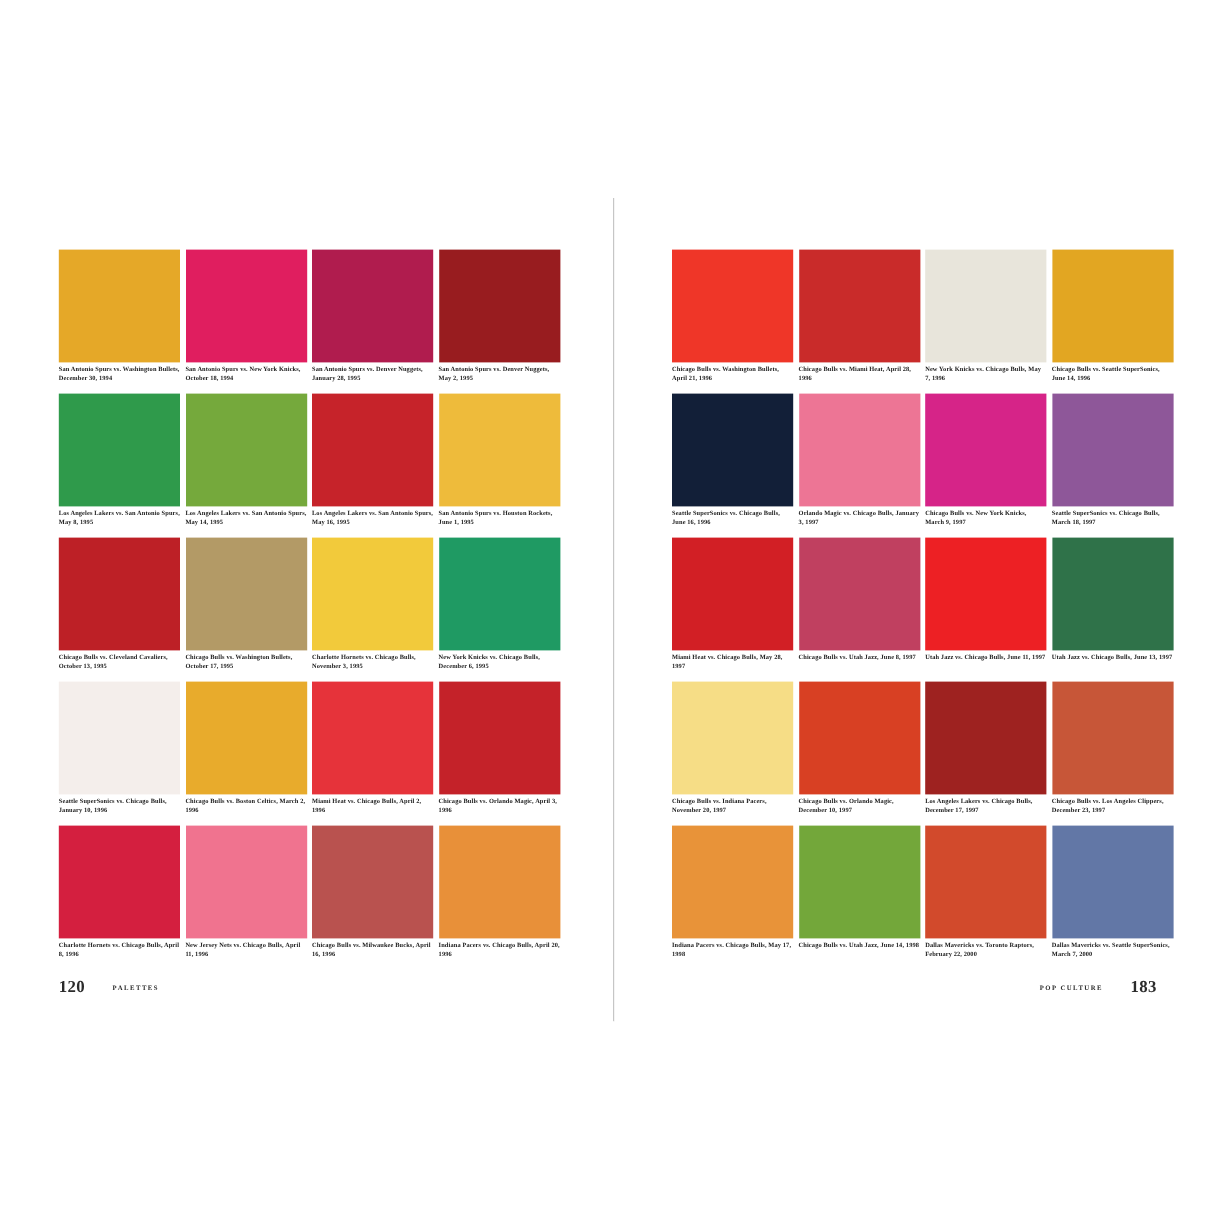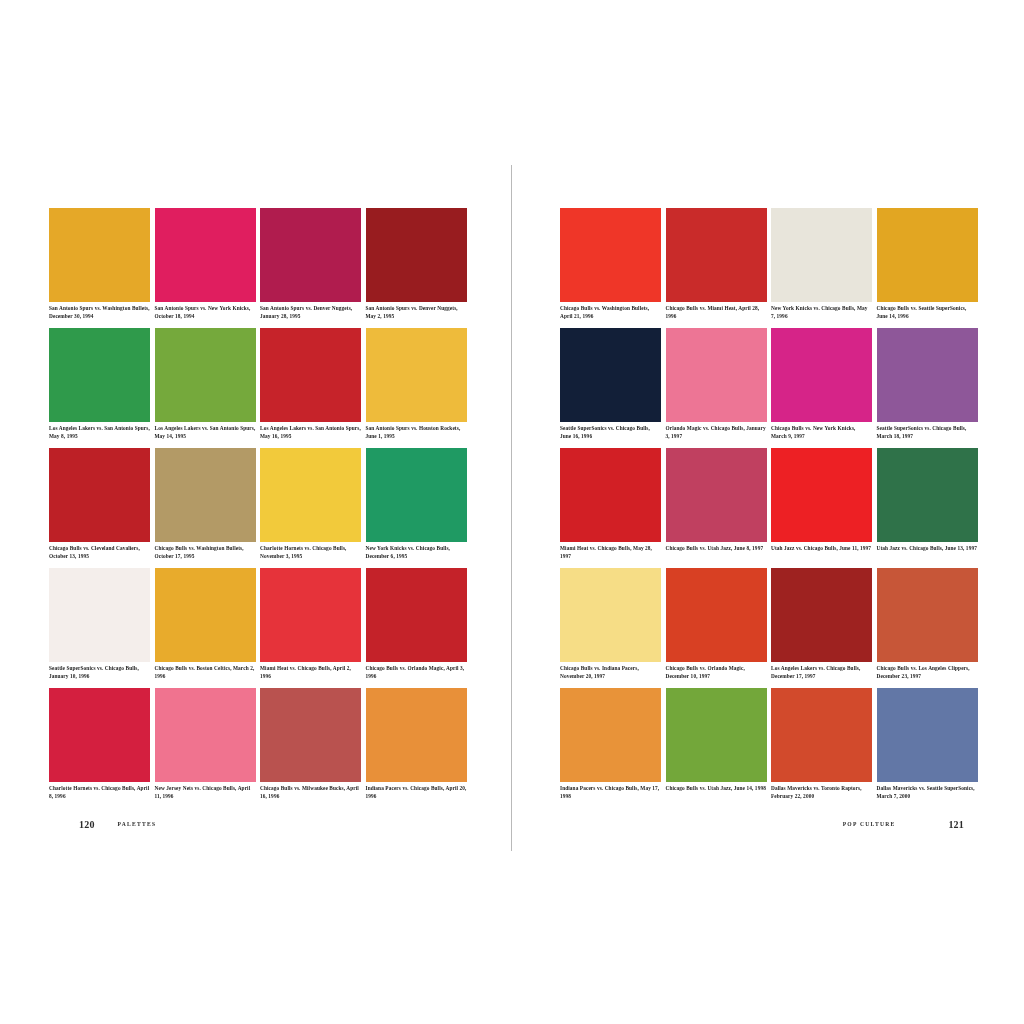--- a/index.html
+++ b/index.html
@@ -58,24 +58,23 @@
     bottom: 22px;
     height: 10px;
     display: flex;
     align-items: center;
     font-family: "Liberation Serif", serif;
     color: #2b2b2b;
   }
   .footer.left  { left: 37px;  }
   .footer.right { right: 48px; }
   .folio {
-    font-size: 10px;
+    font-size: 14px;
     font-weight: 700;
     letter-spacing: 0.02em;
-    margin-left: 30px;
   }
   .runhead {
     font-size: 5.6px;
     font-weight: 700;
     letter-spacing: 0.22em;
   }
   .footer.left .runhead  { margin-left: 23px; }
   .footer.right .runhead { margin-right: 23px; }
 </style>
 </head>
@@ -250,17 +249,17 @@
           <div class="swatch" style="background: rgb(210, 74, 44);"></div>
           <div class="caption">Dallas Mavericks vs. Toronto Raptors, February 22, 2000</div>
         </div>
         <div class="cell">
           <div class="swatch" style="background: rgb(98, 119, 166);"></div>
           <div class="caption">Dallas Mavericks vs. Seattle SuperSonics, March 7, 2000</div>
         </div>
       </div>
     <div class="footer right">
       <span class="runhead">POP CULTURE</span>
-      <span class="folio">121</span>
+      <span class="folio">183</span>
     </div>
   </div>
 
 </div>
 
 </body></html>

